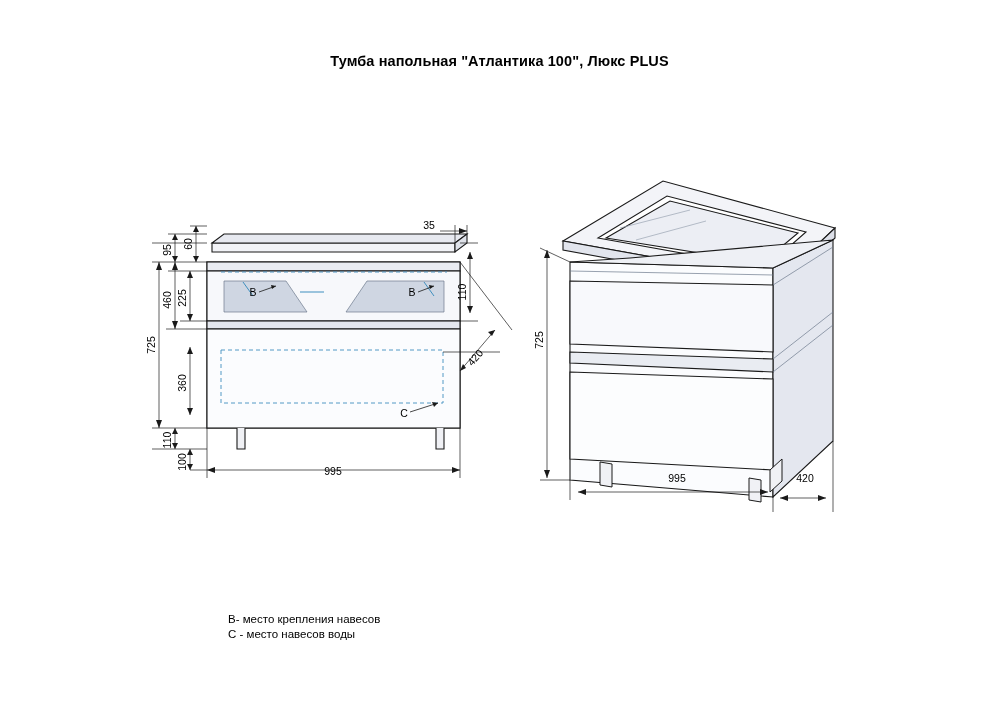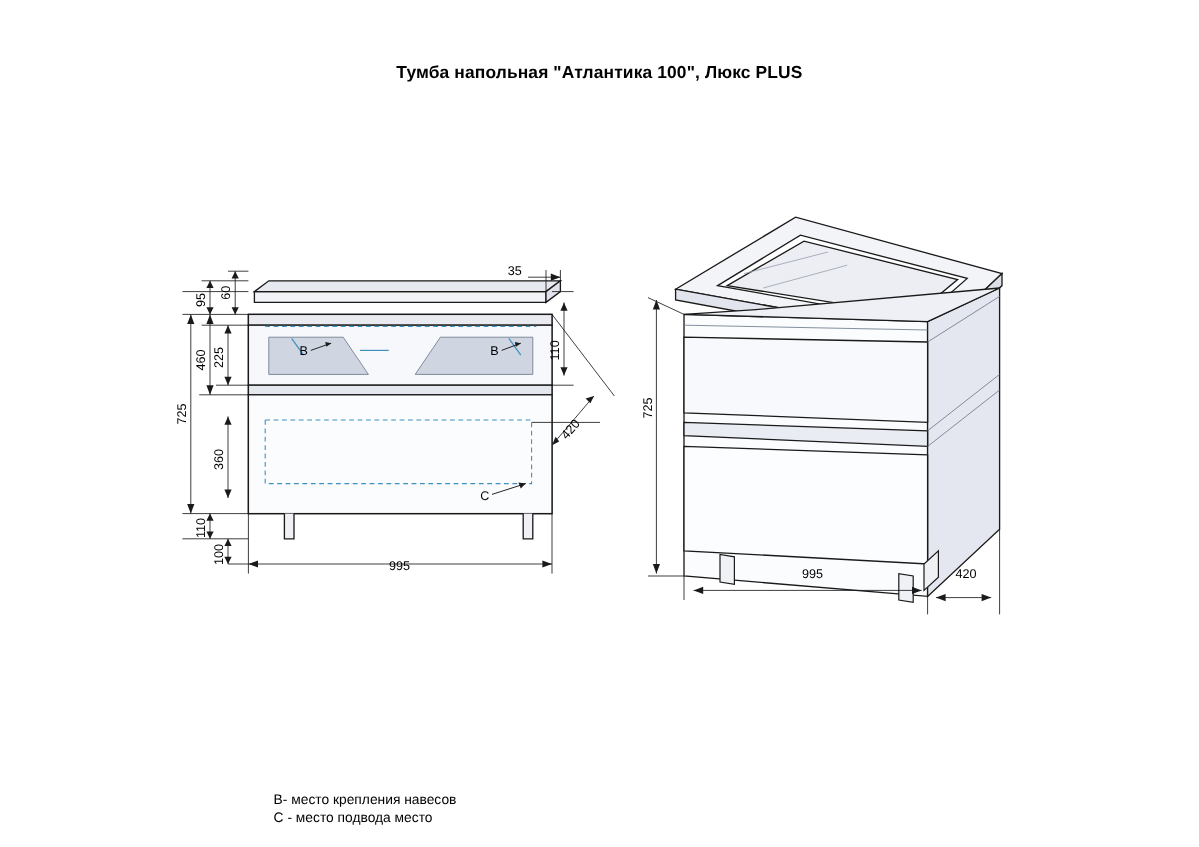--- a/index.html
+++ b/index.html
@@ -30,21 +30,20 @@
     font-size: 14.5px;
     font-weight: bold;
     letter-spacing: 0.1px;
   }
   .legend {
     position: absolute;
     left: 228px;
     top: 612px;
     font-size: 11.5px;
     line-height: 15px;
-    margin-top: 48px;
   }
   .legend div { white-space: nowrap; }
   svg text {
     font-family: "Liberation Sans", sans-serif;
     fill: #000;
   }
 </style>
 </head>
 <body>
 
@@ -274,14 +273,14 @@
       <path d="M780,498 L826,498" stroke="#1a1a1a" stroke-width="0.7" fill="none"></path>
       <path d="M780,498 L788,495 L788,501 Z" fill="#1a1a1a"></path>
       <path d="M826,498 L818,495 L818,501 Z" fill="#1a1a1a"></path>
       <text x="805" y="482" font-size="10.5" text-anchor="middle">420</text>
     </g>
   </g>
 </svg>
 
 <div class="legend">
   <div>B- место крепления навесов</div>
-  <div>C - место подвода место</div>
+  <div>C - место навесов воды</div>
 </div>
 
 </body></html>

